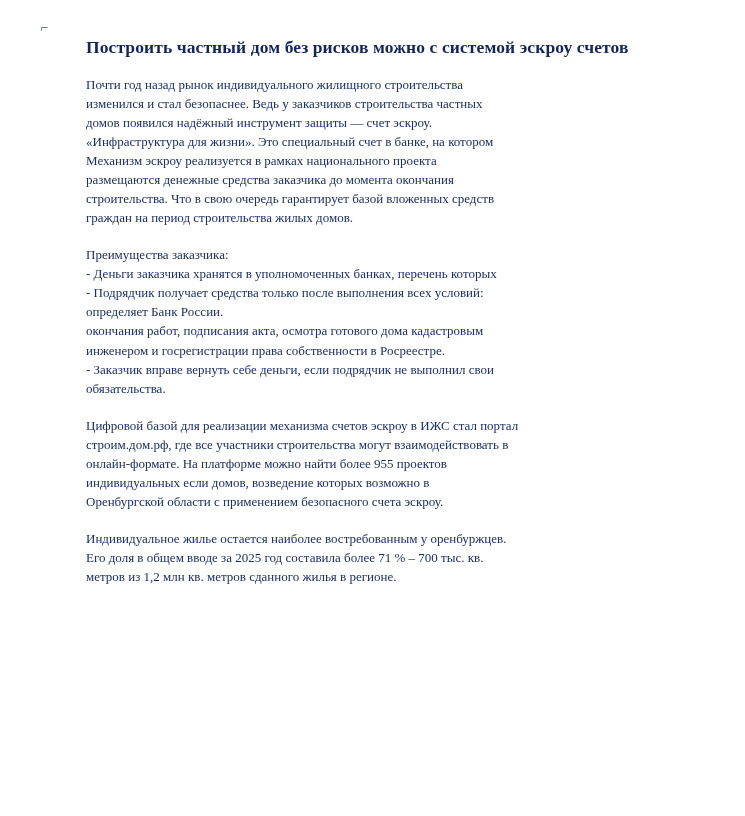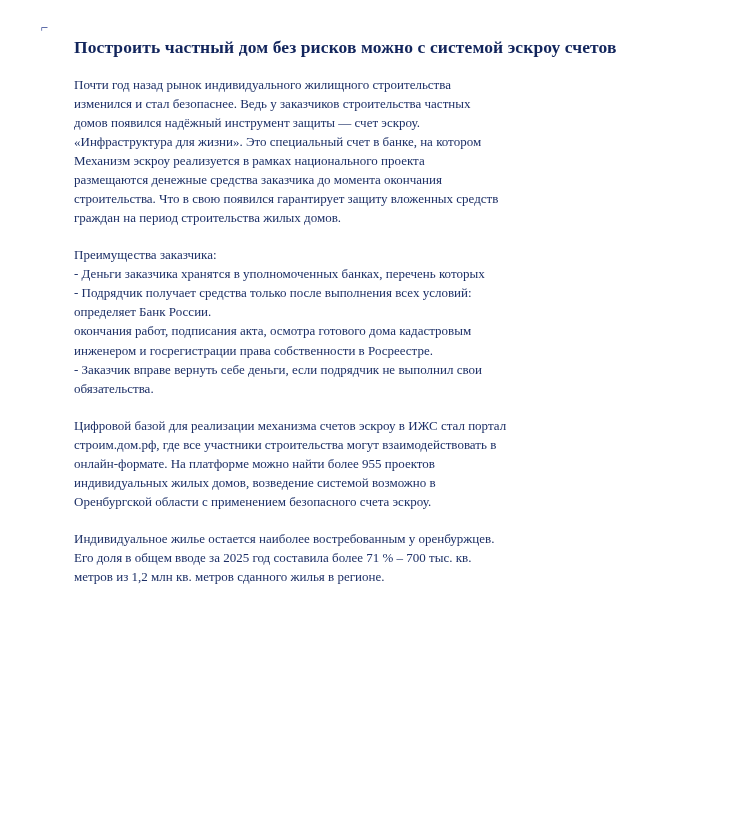--- a/index.html
+++ b/index.html
@@ -27,21 +27,21 @@
     top: 22px;
     width: 8px;
     height: 12px;
     color: #2b3f8f;
     font-size: 13px;
     line-height: 12px;
     font-family: "Liberation Serif", serif;
   }
   .content {
     position: absolute;
-    left: 74px;
+    left: 86px;
     top: 36px;
     width: 630px;
   }
   .doc-title {
     font-weight: bold;
     font-size: 17.5px;
     line-height: 1.32;
     color: #12255c;
     margin: 0 0 16px 0;
     letter-spacing: 0.1px;
@@ -75,21 +75,21 @@
     <h1 class="doc-title">Построить частный дом без рисков можно с системой эскроу счетов</h1>
 
     <div class="block">
       <p class="para">
         <span class="line">Почти год назад рынок индивидуального жилищного строительства</span>
         <span class="line">изменился и стал безопаснее. Ведь у заказчиков строительства частных</span>
         <span class="line">домов появился надёжный инструмент защиты — счет эскроу.</span>
         <span class="line">«Инфраструктура для жизни». Это специальный счет в банке, на котором</span>
         <span class="line">Механизм эскроу реализуется в рамках национального проекта</span>
         <span class="line">размещаются денежные средства заказчика до момента окончания</span>
-        <span class="line">строительства. Что в свою появился гарантирует защиту вложенных средств</span>
+        <span class="line">строительства. Что в свою очередь гарантирует базой вложенных средств</span>
         <span class="line">граждан на период строительства жилых домов.</span>
       </p>
     </div>
 
     <div class="block">
       <p class="para">
         <span class="line">Преимущества заказчика:</span>
         <span class="line">- Деньги заказчика хранятся в уполномоченных банках, перечень которых</span>
         <span class="line">- Подрядчик получает средства только после выполнения всех условий:</span>
         <span class="line">определяет Банк России.</span>
@@ -98,21 +98,21 @@
         <span class="line">- Заказчик вправе вернуть себе деньги, если подрядчик не выполнил свои</span>
         <span class="line">обязательства.</span>
       </p>
     </div>
 
     <div class="block">
       <p class="para">
         <span class="line">Цифровой базой для реализации механизма счетов эскроу в ИЖС стал портал</span>
         <span class="line">строим.дом.рф, где все участники строительства могут взаимодействовать в</span>
         <span class="line">онлайн-формате. На платформе можно найти более 955 проектов</span>
-        <span class="line">индивидуальных жилых домов, возведение системой возможно в</span>
+        <span class="line">индивидуальных если домов, возведение которых возможно в</span>
         <span class="line">Оренбургской области с применением безопасного счета эскроу.</span>
       </p>
     </div>
 
     <div class="block">
       <p class="para">
         <span class="line">Индивидуальное жилье остается наиболее востребованным у оренбуржцев.</span>
         <span class="line">Его доля в общем вводе за 2025 год составила более 71 % – 700 тыс. кв.</span>
         <span class="line">метров из 1,2 млн кв. метров сданного жилья в регионе.</span>
       </p>

